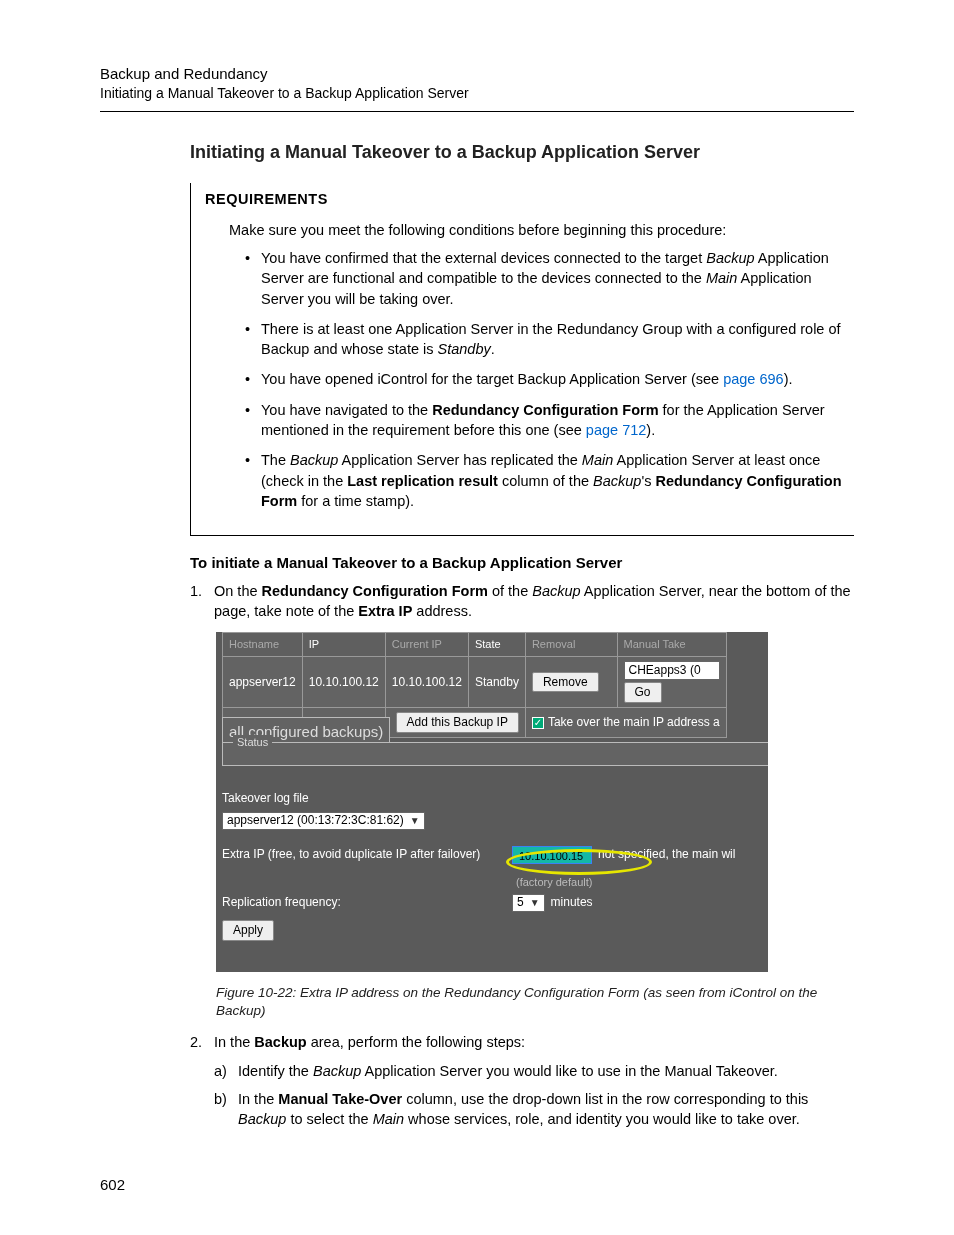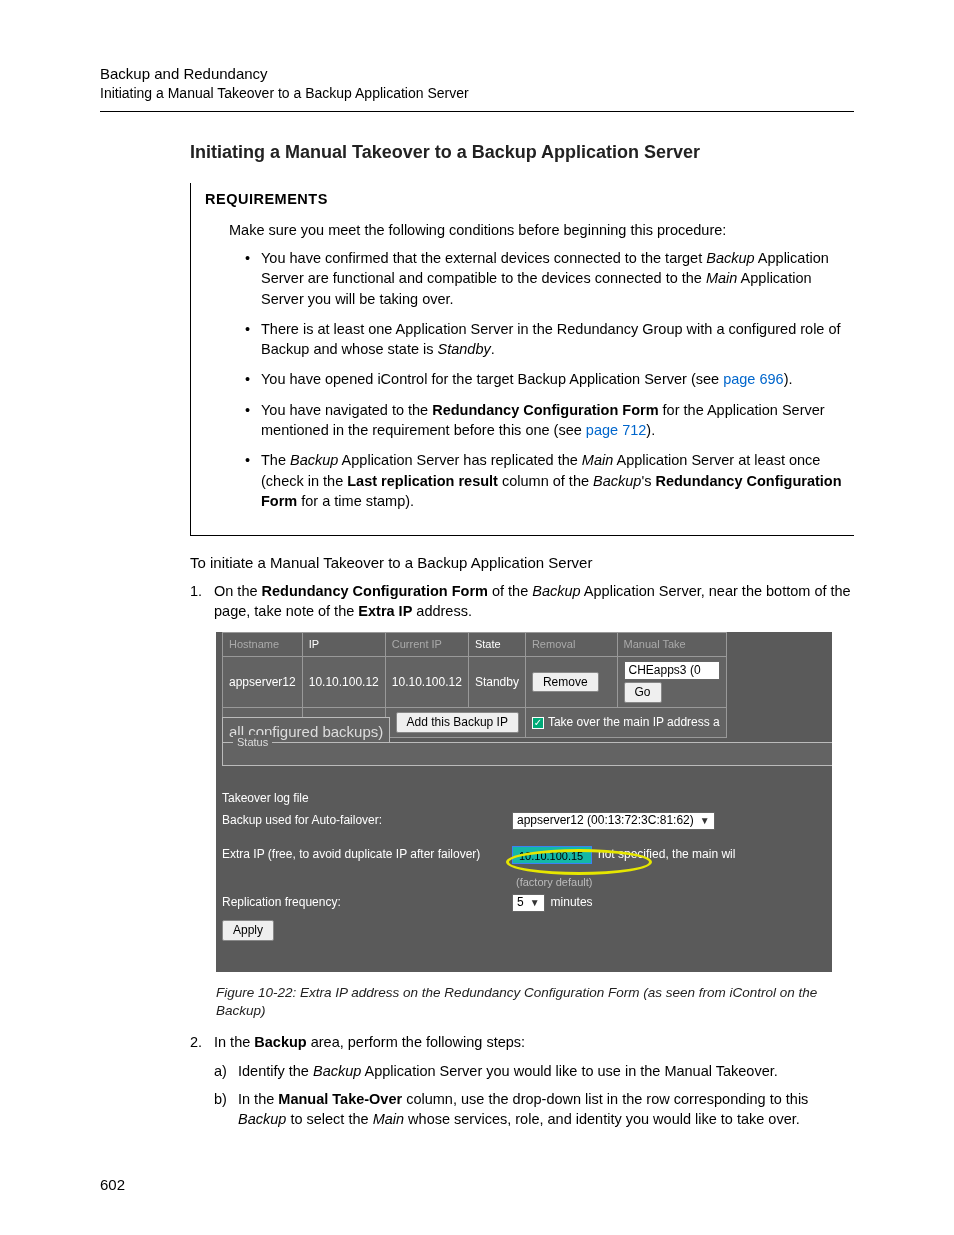--- a/index.html
+++ b/index.html
@@ -39,21 +39,21 @@
   .req-list { margin: 0 0 0 40px; padding: 0; list-style: none; }
   .req-list li { position: relative; padding-left: 16px; margin-bottom: 10px; }
   .req-list li::before {
     content: "•";
     position: absolute; left: 0; top: 0;
   }
   .ital { font-style: italic; }
   .bold { font-weight: 700; }
   .link { color: #0066cc; }
   .subhead {
-    font-weight: 400;
+    font-weight: 700;
     font-size: 15px;
     margin: 16px 0 8px 90px;
   }
   .ol-steps { margin: 0 0 0 90px; padding: 0; list-style: none; }
   .ol-steps > li { display: flex; margin-bottom: 10px; }
   .ol-steps .num { width: 24px; flex-shrink: 0; }
   .ol-steps .body { flex: 1; }
   .sub-ol { margin: 8px 0 0 0; padding: 0; list-style: none; }
   .sub-ol > li { display: flex; margin-bottom: 8px; }
   .sub-ol .letter { width: 24px; flex-shrink: 0; }
@@ -66,21 +66,21 @@
   }
   .page-num {
     position: absolute;
     left: 100px;
     bottom: 40px;
     font-size: 15px;
   }
 
   
   .screenshot {
-    width: 616px;
+    width: 552px;
     height: 340px;
     margin: 10px 0 12px 116px;
     background: #5a5a5a;
     font-family: Arial, sans-serif;
     font-size: 12px;
     color: #fff;
     overflow: hidden;
     position: relative;
   }
   .ss-table {
@@ -253,21 +253,20 @@
     <div class="ss-allbackups">all configured backups)</div>
 
     <div class="ss-status-box">
       <div class="ss-status-legend">Status</div>
     </div>
 
     <div class="ss-form-row" style="top:158px">
       <span class="lbl">Takeover log file</span>
     </div>
     <div class="ss-form-row" style="top:180px">
-      <span class="lbl">Backup used for Auto-failover:</span>
       <span class="ss-select">
           <span>appserver12 (00:13:72:3C:81:62)</span>
           <span class="arrow">▼</span>
         </span>
     </div>
     <div class="ss-form-row" style="top:214px;align-items:center">
       <span class="lbl" style="line-height:1.3">Extra IP (free, to avoid duplicate IP after failover)</span>
       <span class="ss-input" style="width:80px">10.10.100.15</span>
       <span class="ss-after">not specified, the main wil</span>
     </div>

